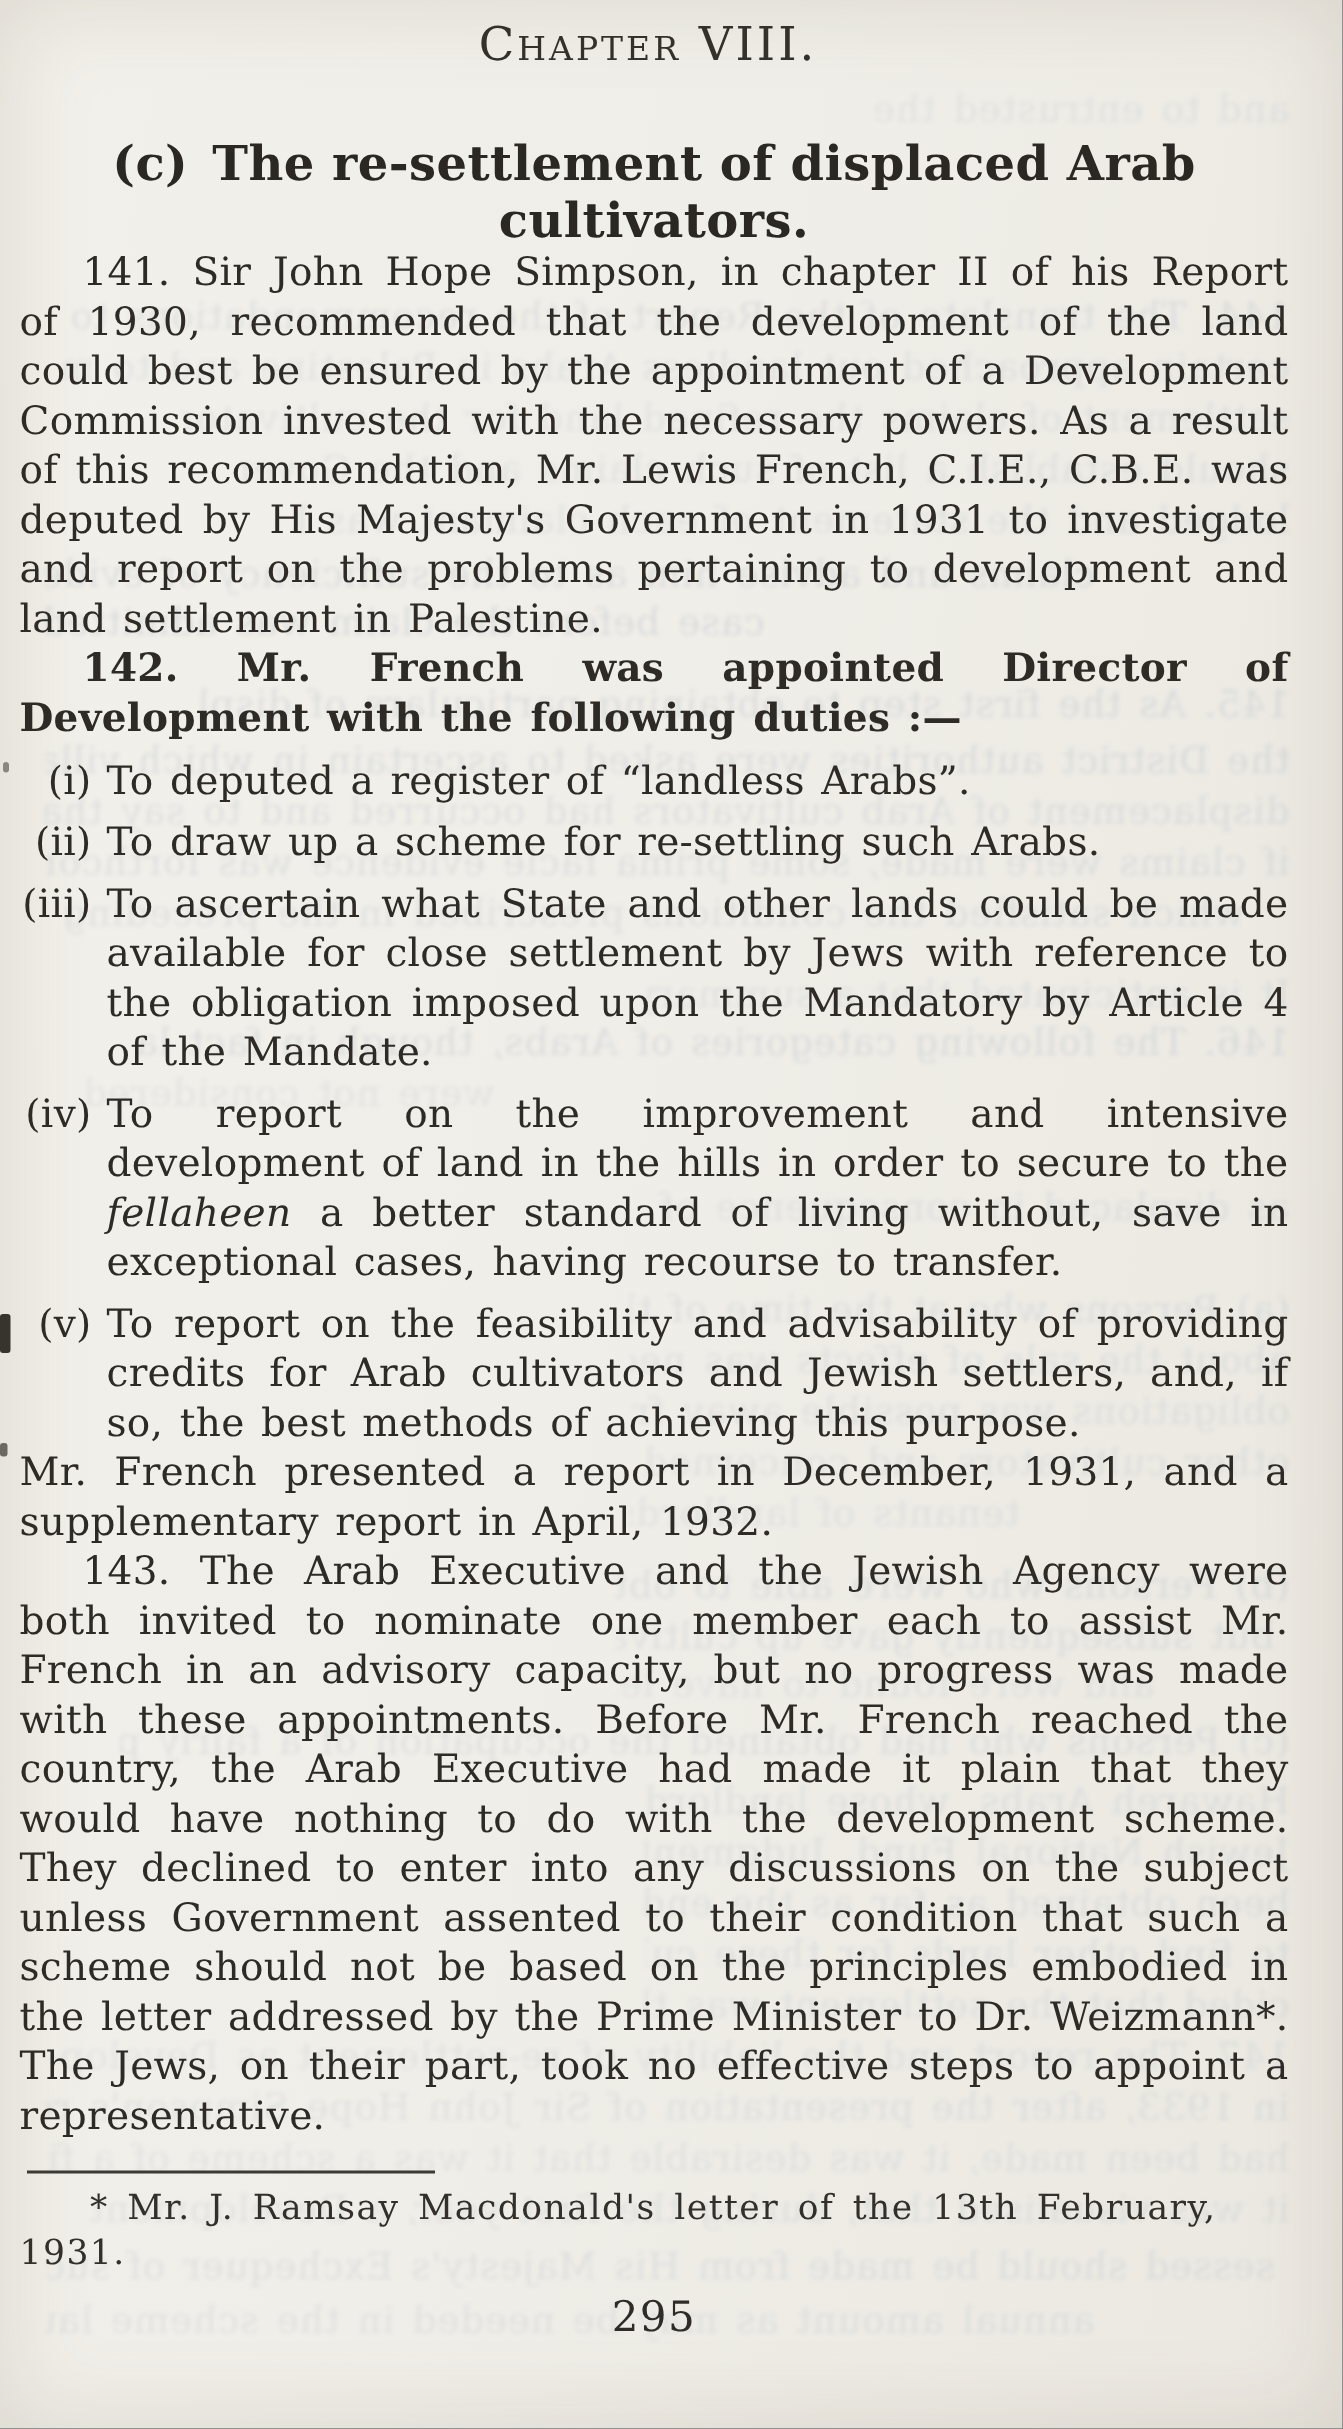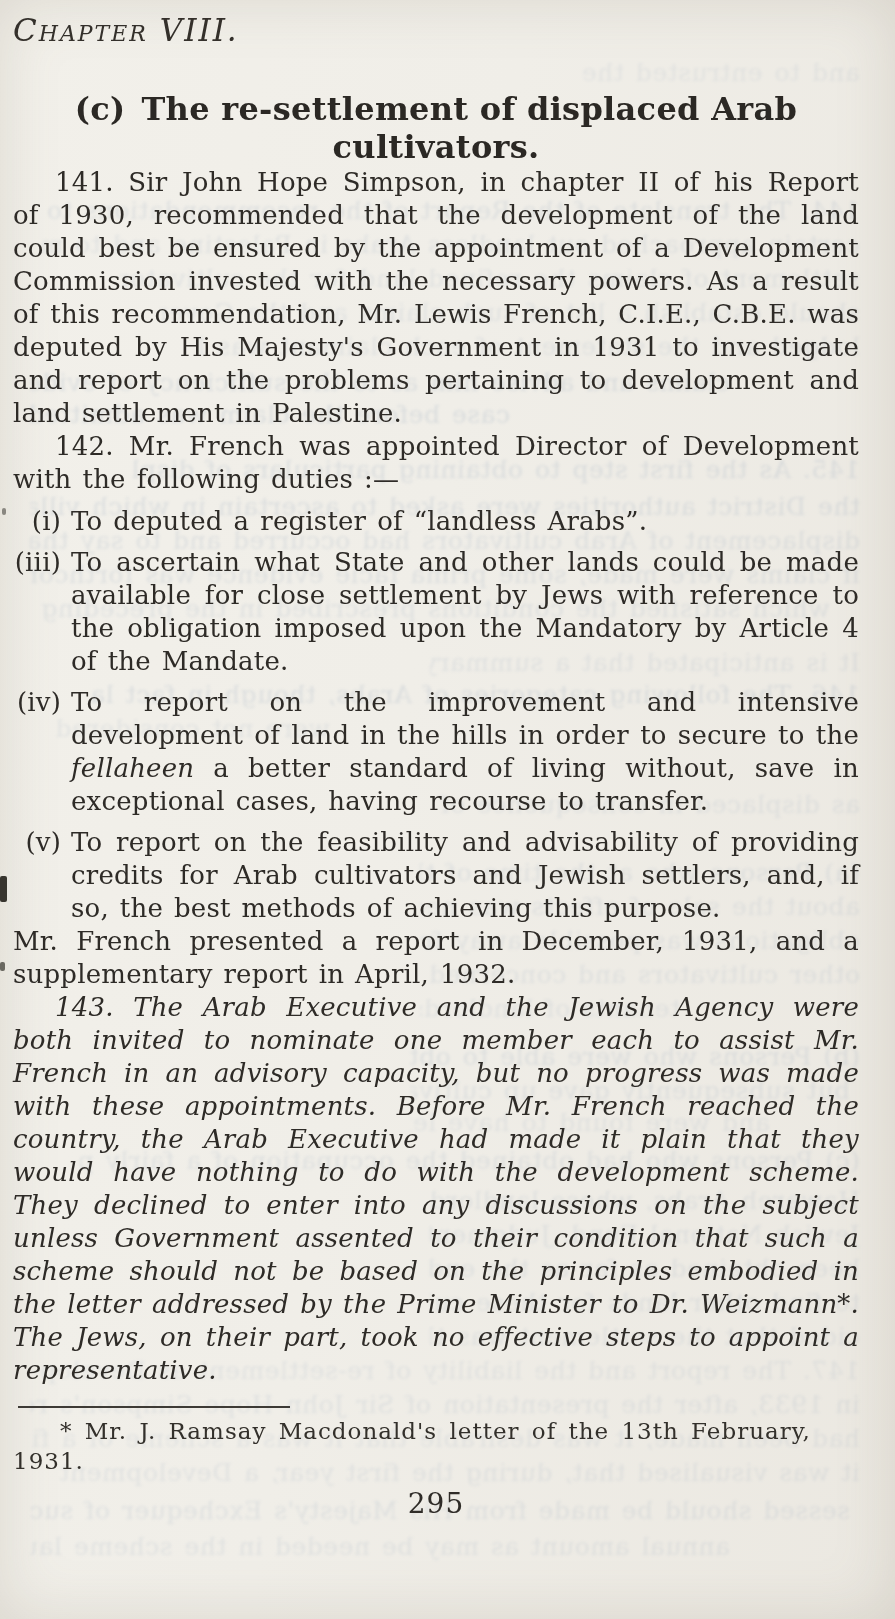--- a/index.html
+++ b/index.html
@@ -28,68 +28,67 @@
     letter-spacing:.5px;
     word-spacing:3px;
     overflow:hidden;
   }
   .content{
     position:absolute;z-index:2;
     left:13px;top:0;width:846px;
   }
   .chapter-header{
     margin-top:12px;
-    text-align:left;
+    text-align:center;
     font-variant:small-caps;
     font-size:31px;
     letter-spacing:2px;
     padding-right:8px;
     color:#34302b;
-    font-style:italic;
   }
   .section-heading{
     margin-top:42px;
     text-align:center;
     font-weight:bold;
     font-size:32px;
     letter-spacing:.3px;
     color:#2b2824;
   }
   .section-heading .hlabel{margin-right:16px;}
   p.body{
     margin:0;
     font-size:26px;
     line-height:33px;
     text-align:justify;
     letter-spacing:.2px;
     word-spacing:2.5px;
   }
   p.indent{text-indent:42px;}
   .p141{margin-top:21px;}
-  .p142{margin-top:21px;}
+  .p142{margin-top:21px;font-weight:bold;}
   .duties{margin-top:9px;}
   .duty{
     position:relative;
     padding-left:58px;
     margin-top:8px;
     font-size:26px;
     line-height:33px;
     text-align:justify;
     letter-spacing:.2px;
     word-spacing:2.5px;
   }
   .duty .marker{
     position:absolute;
     left:0;top:0;
     width:48px;
     text-align:right;
   }
   .duty .em{font-style:italic;margin-top:40px;}
   .p142close{margin-top:9px;}
-  .p143{margin-top:25px;font-style:italic;}
+  .p143{margin-top:25px;}
   .footnote-rule{
     margin-top:19px;
     margin-left:5px;
     width:272px;
     border:none;
     border-top:2px solid #3d3a35;
   }
   .footnote{
     margin:7px 0 0 0;
     font-size:23px;
@@ -171,20 +170,23 @@
     <p class="body indent p141">141. Sir John Hope Simpson, in chapter II of his Report of 1930, recommended that the development of the land could best be ensured by the appointment of a Development Commission invested with the necessary powers. As a result of this recommendation, Mr. Lewis French, C.I.E., C.B.E. was deputed by His Majesty's Government in 1931 to investigate and report on the problems pertaining to development and land settlement in Palestine.</p>
 
     <p class="body indent p142">142. Mr. French was appointed Director of Development with the following duties :—</p>
 
     <div class="duties">
 
       <div class="duty">
         <span class="marker">(i)</span><span>To deputed a register of “landless Arabs”.</span><span class="em"></span><span></span>
       </div>
 
+      <div class="duty">
+        <span class="marker">(ii)</span><span>To draw up a scheme for re-settling such Arabs.</span><span class="em"></span><span></span>
+      </div>
 
       <div class="duty">
         <span class="marker">(iii)</span><span>To ascertain what State and other lands could be made available for close settlement by Jews with reference to the obligation imposed upon the Mandatory by Article 4 of the Mandate.</span><span class="em"></span><span></span>
       </div>
 
       <div class="duty">
         <span class="marker">(iv)</span><span>To report on the improvement and intensive development of land in the hills in order to secure to the </span><span class="em">fellaheen</span><span> a better standard of living without, save in exceptional cases, having recourse to transfer.</span>
       </div>
 
       <div class="duty">

